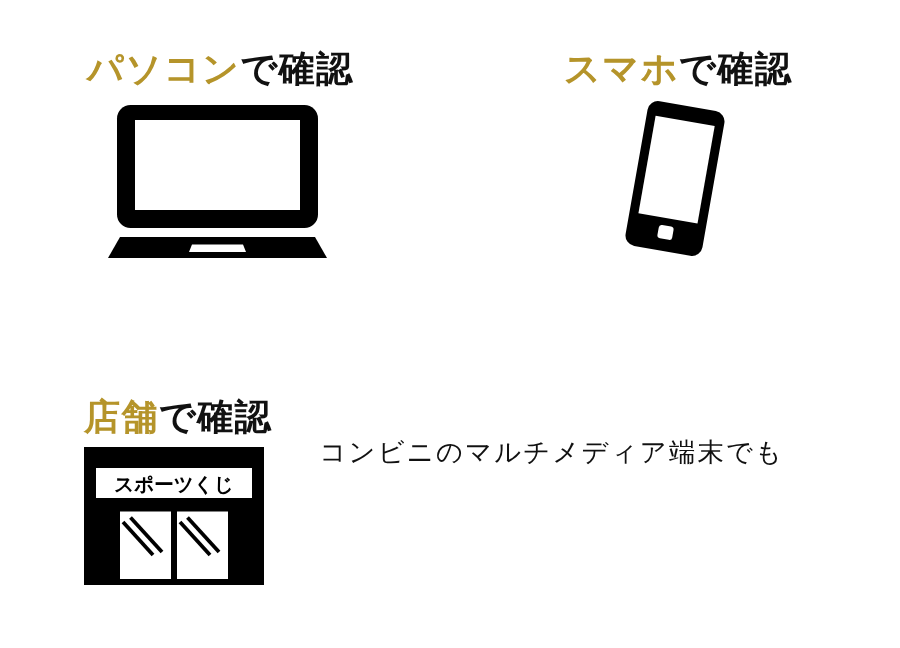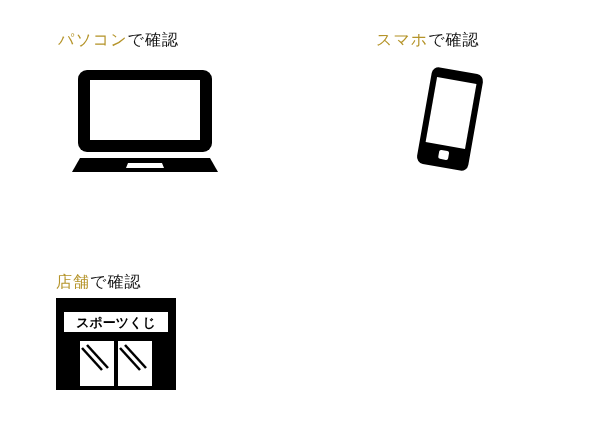--- a/index.html
+++ b/index.html
@@ -1,23 +1,23 @@
 <!DOCTYPE html>
 <html><head>
 <meta charset="utf-8">
 <style>
   html, body { margin:0; padding:0; background:#ffffff; }
   body { width:600px; height:432px; position:relative; overflow:hidden;
          font-family:"DejaVu Sans", "Liberation Sans", sans-serif; color:#000; }
-  .heading { position:absolute; font-weight:normal; font-size:16px; letter-spacing:1px; white-space:nowrap;text-align:right; }
+  .heading { position:absolute; font-weight:bold; font-size:24px; letter-spacing:1px; white-space:nowrap;text-align:right; }
   .heading .accent { color:#b5942a; }
   .heading .rest { color:#111; }
   #h-pc { left:58px; top:30px; }
   #h-sp { left:376px; top:30px; }
-  #h-store { left:56px; top:272px; }
+  #h-store { left:56px; top:262px; }
   .icon { position:absolute; }
   #laptop { left:72px; top:68px; width:146px; height:104px; }
   #phone { left:410px; top:66px; width:80px; height:106px; }
   #store { left:56px; top:298px; width:120px; height:92px; }
   .desc { position:absolute; left:213px; top:290px; font-size:17.5px; line-height:24px; letter-spacing:1.5px; color:#111; width:370px; }
   .desc div { white-space:nowrap; }
   .sign-text { font-family:"DejaVu Sans", sans-serif; font-weight:bold; }
 </style>
 </head>
 <body>
@@ -55,13 +55,14 @@
   <text class="sign-text" x="60" y="29" font-size="13" text-anchor="middle" fill="#000">スポーツくじ</text>
   <rect x="24" y="43" width="34" height="45" fill="#fff"></rect>
   <rect x="62" y="43" width="34" height="45" fill="#fff"></rect>
   <line x1="26" y1="50" x2="46" y2="72" stroke="#000" stroke-width="2.5"></line>
   <line x1="31" y1="47" x2="52" y2="70" stroke="#000" stroke-width="2.5"></line>
   <line x1="64" y1="50" x2="84" y2="72" stroke="#000" stroke-width="2.5"></line>
   <line x1="69" y1="47" x2="90" y2="70" stroke="#000" stroke-width="2.5"></line>
 </svg>
 
 <div class="desc">
+  <div>コンビニのマルチメディア端末でも</div>
 </div>
 
 </body></html>

